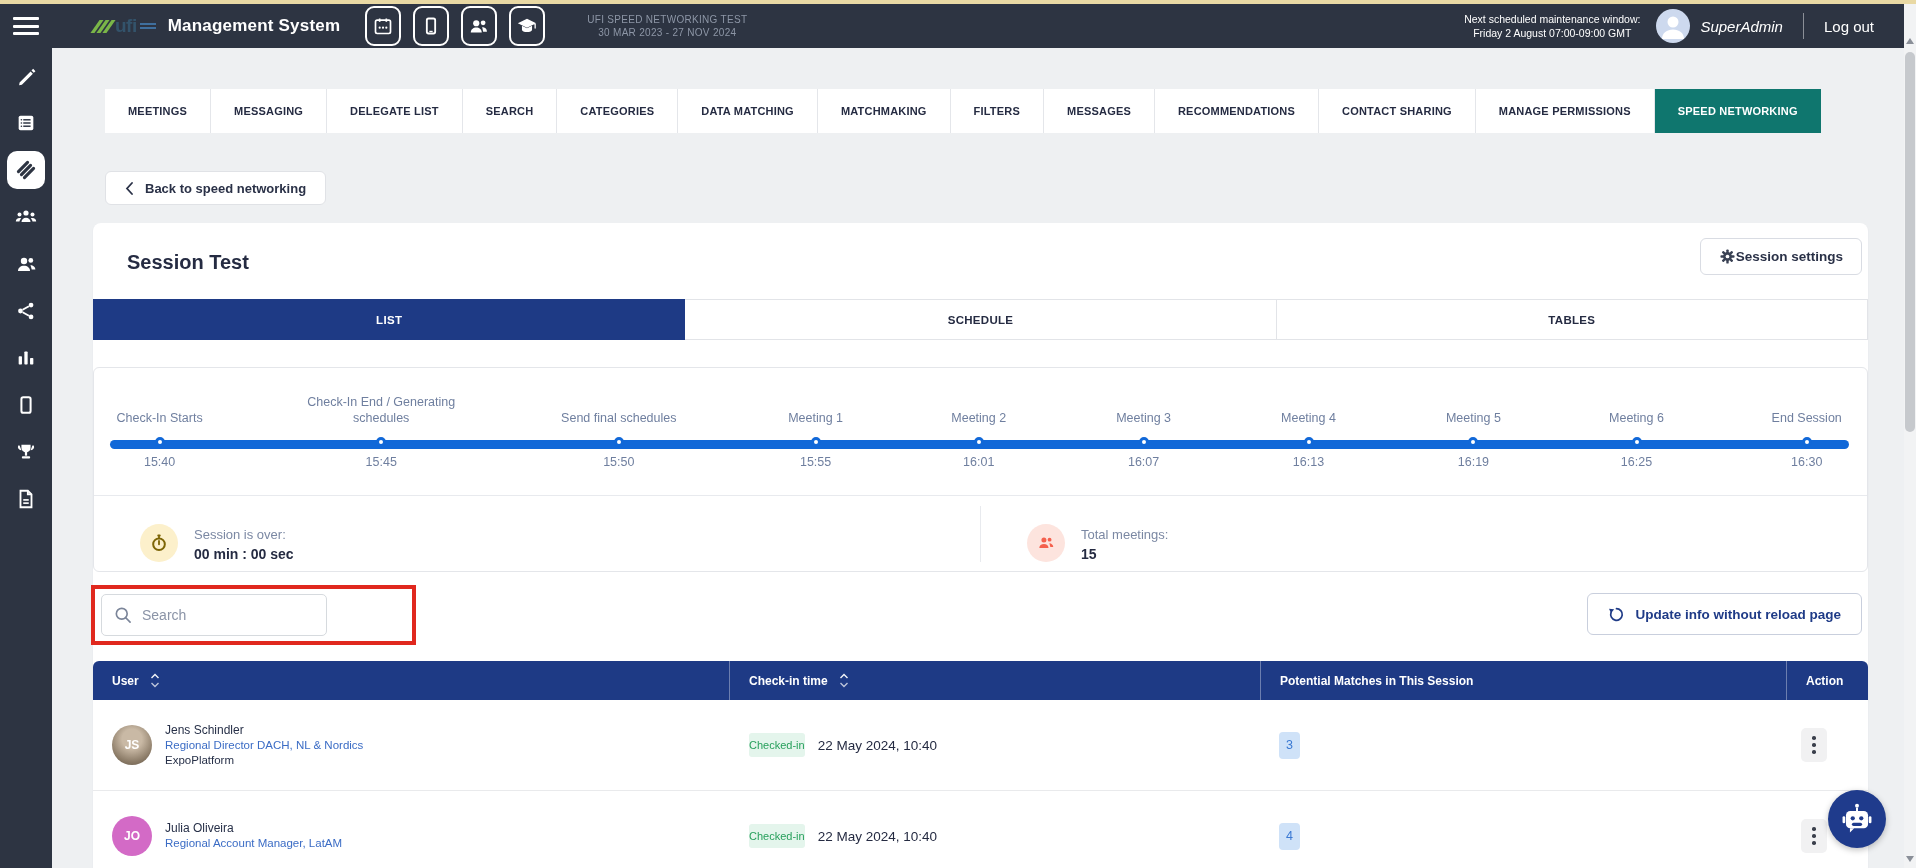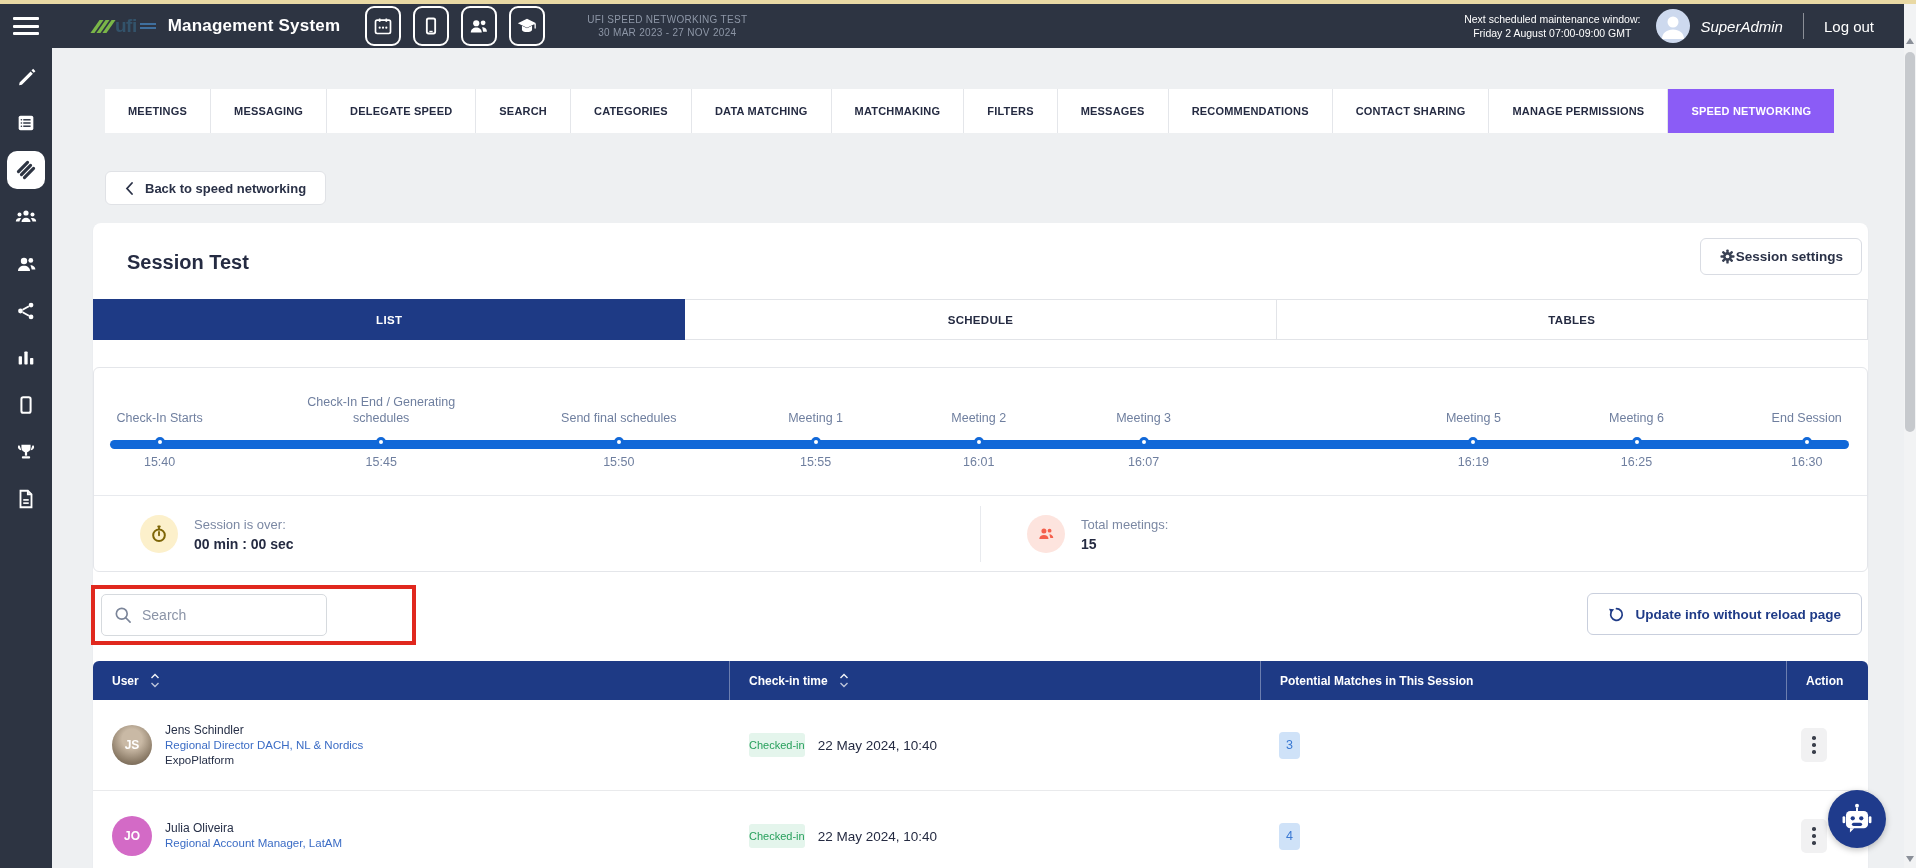--- a/index.html
+++ b/index.html
@@ -34,21 +34,21 @@
              display:flex; flex-direction:column; align-items:center; padding-top:9px; }
   .sb-item { width:38px; height:38px; margin-bottom:9px; display:grid; place-items:center; border-radius:10px; cursor:pointer; }
   .sb-item.active { background:#fff; }
 
   
   .content { position:absolute; left:52px; top:48px; right:12px; bottom:0; background:#eef0f2;margin-top:16px; }
 
   .module-tabs { position:absolute; left:53px; top:25px; height:44px; display:flex; }
   .mtab { background:#fff; color:#252b42; font-size:11px; font-weight:bold; letter-spacing:0.2px;
           display:flex; align-items:center; padding:0 23px; border-right:1px solid #e4e6ea; cursor:pointer; white-space:nowrap; }
-  .mtab.active { background:#8b5cf6; color:#fff; border-right:none; }
+  .mtab.active { background:#0f766e; color:#fff; border-right:none; }
 
   .back-btn { position:absolute; left:53px; top:107px; height:34px; background:#fff; border:1px solid #e0e2e6;
               border-radius:6px; display:flex; align-items:center; padding:0 19px; gap:12px; cursor:pointer;
               color:#2a3147; font-size:13px; font-weight:600; }
 
   .card { position:absolute; left:41px; top:159px; right:36px; bottom:-12px; background:#fff; border-radius:8px;
           box-shadow:0 1px 2px rgba(40,50,80,0.06); }
 
   .card-title { position:absolute; left:34px; top:28px; font-size:20px; font-weight:bold; color:#252b42; }
   .settings-btn { position:absolute; right:6px; top:15px; height:37px; background:#fff; border:1px solid #d9dce3;
@@ -64,21 +64,21 @@
   
   .timeline-box { position:absolute; left:0; right:0; top:144px; height:205px; border:1px solid #e4e6ea; border-radius:6px; }
   .tl-area { position:relative; height:128px; border-bottom:1px solid #e8eaee; }
   .tl-bar { position:absolute; left:16px; right:18px; top:72px; height:9px; background:#1168d8; border-radius:5px; }
   .ms { position:absolute; top:14px; width:178px; transform:translateX(-50%); text-align:center; }
   .ms-label { height:44px; display:flex; align-items:flex-end; justify-content:center; color:#6f7f9f; font-size:12.5px; line-height:16px; }
   .ms-dot { width:10px; height:10px; border:3.5px solid #1168d8; background:#fff; border-radius:50%; margin:11px auto 0; position:relative; z-index:2; }
   .ms-time { margin-top:8px; color:#6f7f9f; font-size:12.5px; }
 
   .stats-row { display:flex; height:76px; align-items:center; }
-  .stat { flex:1; display:flex; align-items:center; padding-left:46px; height:56px; }
+  .stat { flex:1; display:flex; align-items:flex-end; padding-left:46px; height:56px; }
   .stat + .stat { border-left:1px solid #e8eaee; }
   .stat-icon { width:38px; height:38px; border-radius:50%; display:grid; place-items:center; flex:0 0 38px; }
   .stat-icon.amber { background:#fcf0cb; }
   .stat-icon.green { background:#def2e7; }
   .stat-icon.coral { background:#fde4de; }
   .stat-text { margin-left:16px; }
   .stat-label { color:#7b88a3; font-size:13px; }
   .stat-value { color:#252b42; font-size:14px; font-weight:bold; margin-top:4px; }
 
   
@@ -289,21 +289,21 @@
         <line x1="9" y1="16.5" x2="15" y2="16.5" stroke="#fff" stroke-width="1.8"></line>
       </svg>
   </div>
 </div>
 
 <div class="content">
 
   <div class="module-tabs">
     <div class="mtab">MEETINGS</div>
     <div class="mtab">MESSAGING</div>
-    <div class="mtab">DELEGATE SPEED</div>
+    <div class="mtab">DELEGATE LIST</div>
     <div class="mtab">SEARCH</div>
     <div class="mtab">CATEGORIES</div>
     <div class="mtab">DATA MATCHING</div>
     <div class="mtab">MATCHMAKING</div>
     <div class="mtab">FILTERS</div>
     <div class="mtab">MESSAGES</div>
     <div class="mtab">RECOMMENDATIONS</div>
     <div class="mtab">CONTACT SHARING</div>
     <div class="mtab">MANAGE PERMISSIONS</div>
     <div class="mtab active">SPEED NETWORKING</div>
@@ -365,20 +365,25 @@
           </div>
         <div class="ms" style="left:49.9%">
             <div class="ms-label">Meeting 2</div>
             <div class="ms-dot"></div>
             <div class="ms-time">16:01</div>
           </div>
         <div class="ms" style="left:59.2%">
             <div class="ms-label">Meeting 3</div>
             <div class="ms-dot"></div>
             <div class="ms-time">16:07</div>
+          </div>
+        <div class="ms" style="left:68.5%">
+            <div class="ms-label">Meeting 4</div>
+            <div class="ms-dot"></div>
+            <div class="ms-time">16:13</div>
           </div>
         <div class="ms" style="left:77.8%">
             <div class="ms-label">Meeting 5</div>
             <div class="ms-dot"></div>
             <div class="ms-time">16:19</div>
           </div>
         <div class="ms" style="left:87.0%">
             <div class="ms-label">Meeting 6</div>
             <div class="ms-dot"></div>
             <div class="ms-time">16:25</div>

